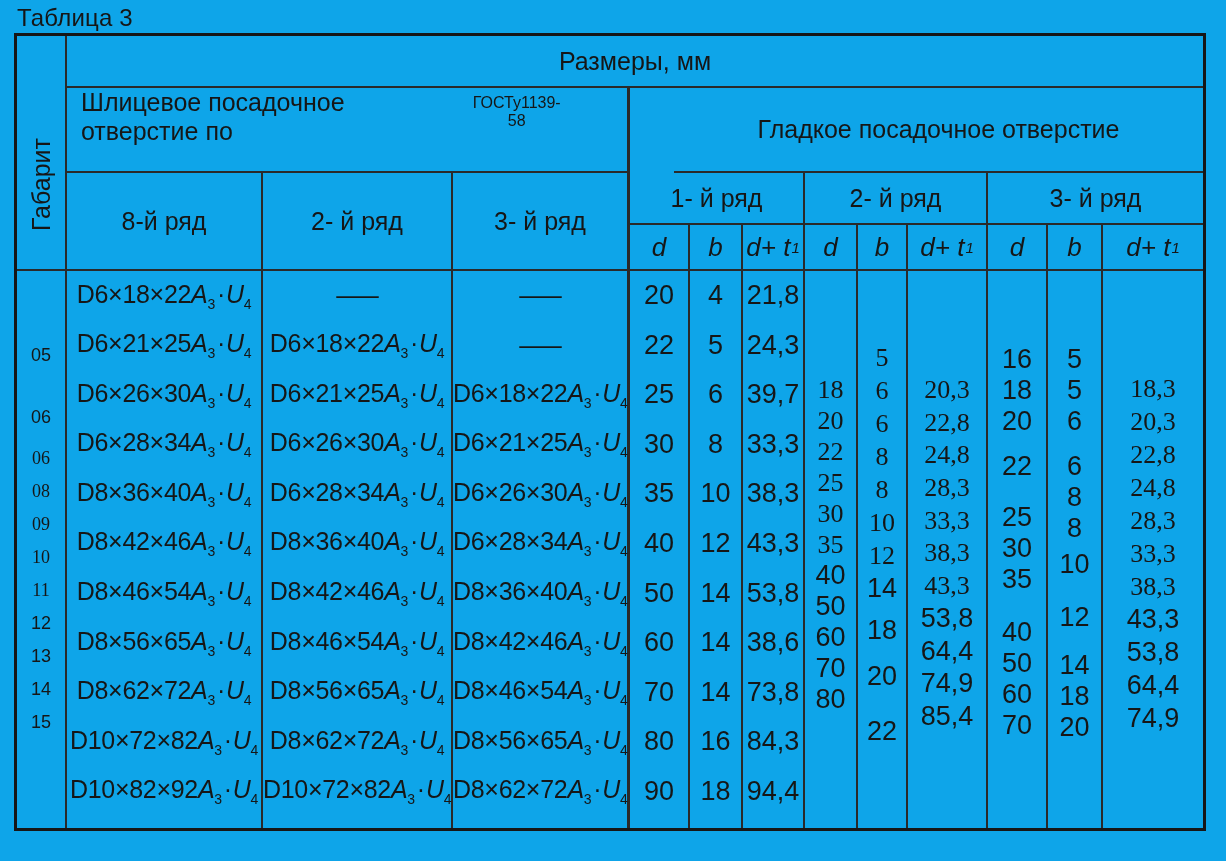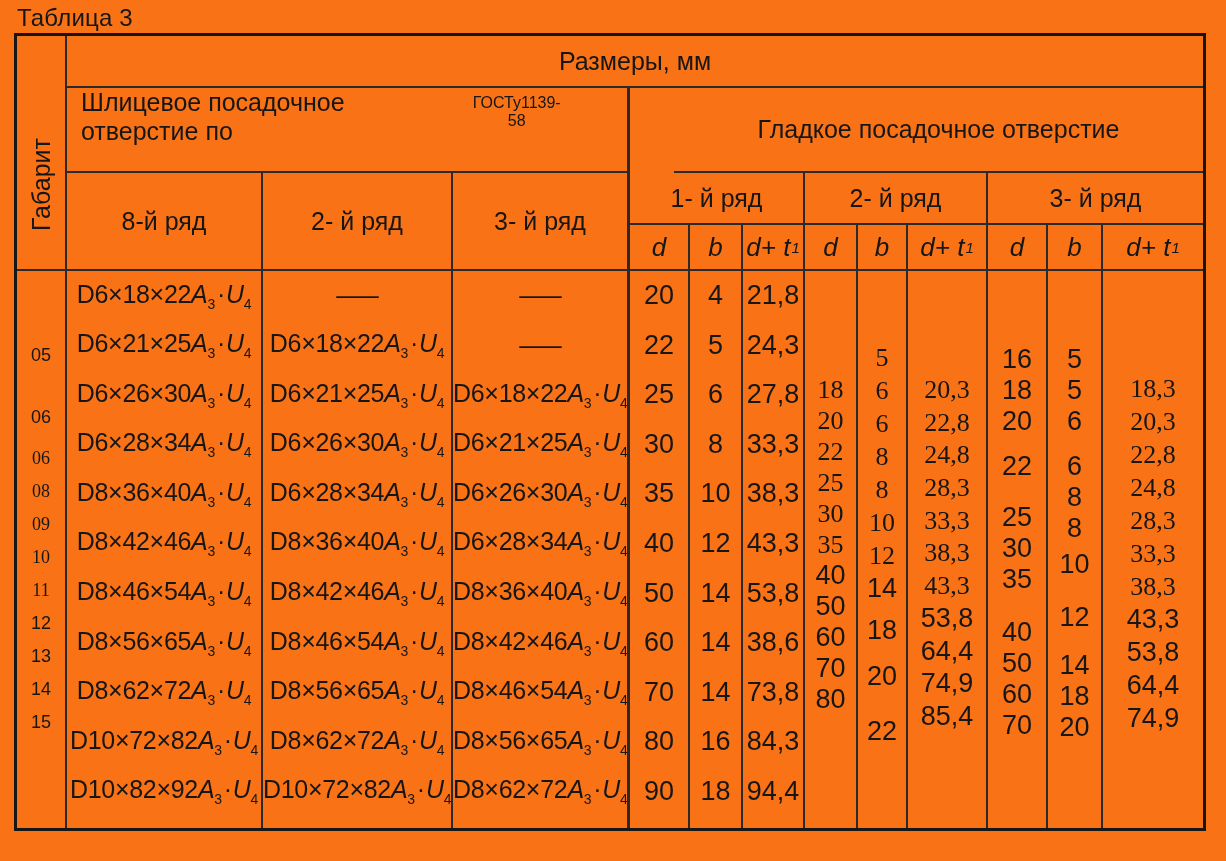--- a/index.html
+++ b/index.html
@@ -1,19 +1,19 @@
 <!DOCTYPE html>
 <html><head>
 <meta charset="utf-8">
 <style>
   :root{ --ink:#161616; --line:#2a2a2a; }
   html,body{margin:0;padding:0;}
   body{background:#e8e8e8;}
   .page{
-    position:relative; width:1226px; height:861px; background:#f97316;
+    position:relative; width:1226px; height:861px; background:#0ea5e9;
     font-family:"Liberation Sans", sans-serif; color:var(--ink); overflow:hidden;
   }
   .doc-title{
     position:absolute; left:17px; top:4px; font-size:24px; letter-spacing:0.2px;
   }
   .tbl{
     position:absolute; left:14px; top:33px; width:1192px; height:798px;
     border:3px solid var(--ink); box-sizing:border-box;
     display:grid;
     grid-template-columns:50px 196px 190px 177px 60px 53px 62px 53px 50px 80px 60px 55px 100px;
@@ -222,21 +222,21 @@
           <div class="ln">14</div>
           <div class="ln">14</div>
           <div class="ln">16</div>
           <div class="ln">18</div>
         </div>
     </div>
     <div class="cell body br" style="grid-column:7">
       <div class="rows11 num">
           <div class="ln">21,8</div>
           <div class="ln">24,3</div>
-          <div class="ln">27,8</div>
+          <div class="ln">39,7</div>
           <div class="ln">33,3</div>
           <div class="ln">38,3</div>
           <div class="ln">43,3</div>
           <div class="ln">53,8</div>
           <div class="ln">38,6</div>
           <div class="ln">73,8</div>
           <div class="ln">84,3</div>
           <div class="ln">94,4</div>
         </div>
     </div>

